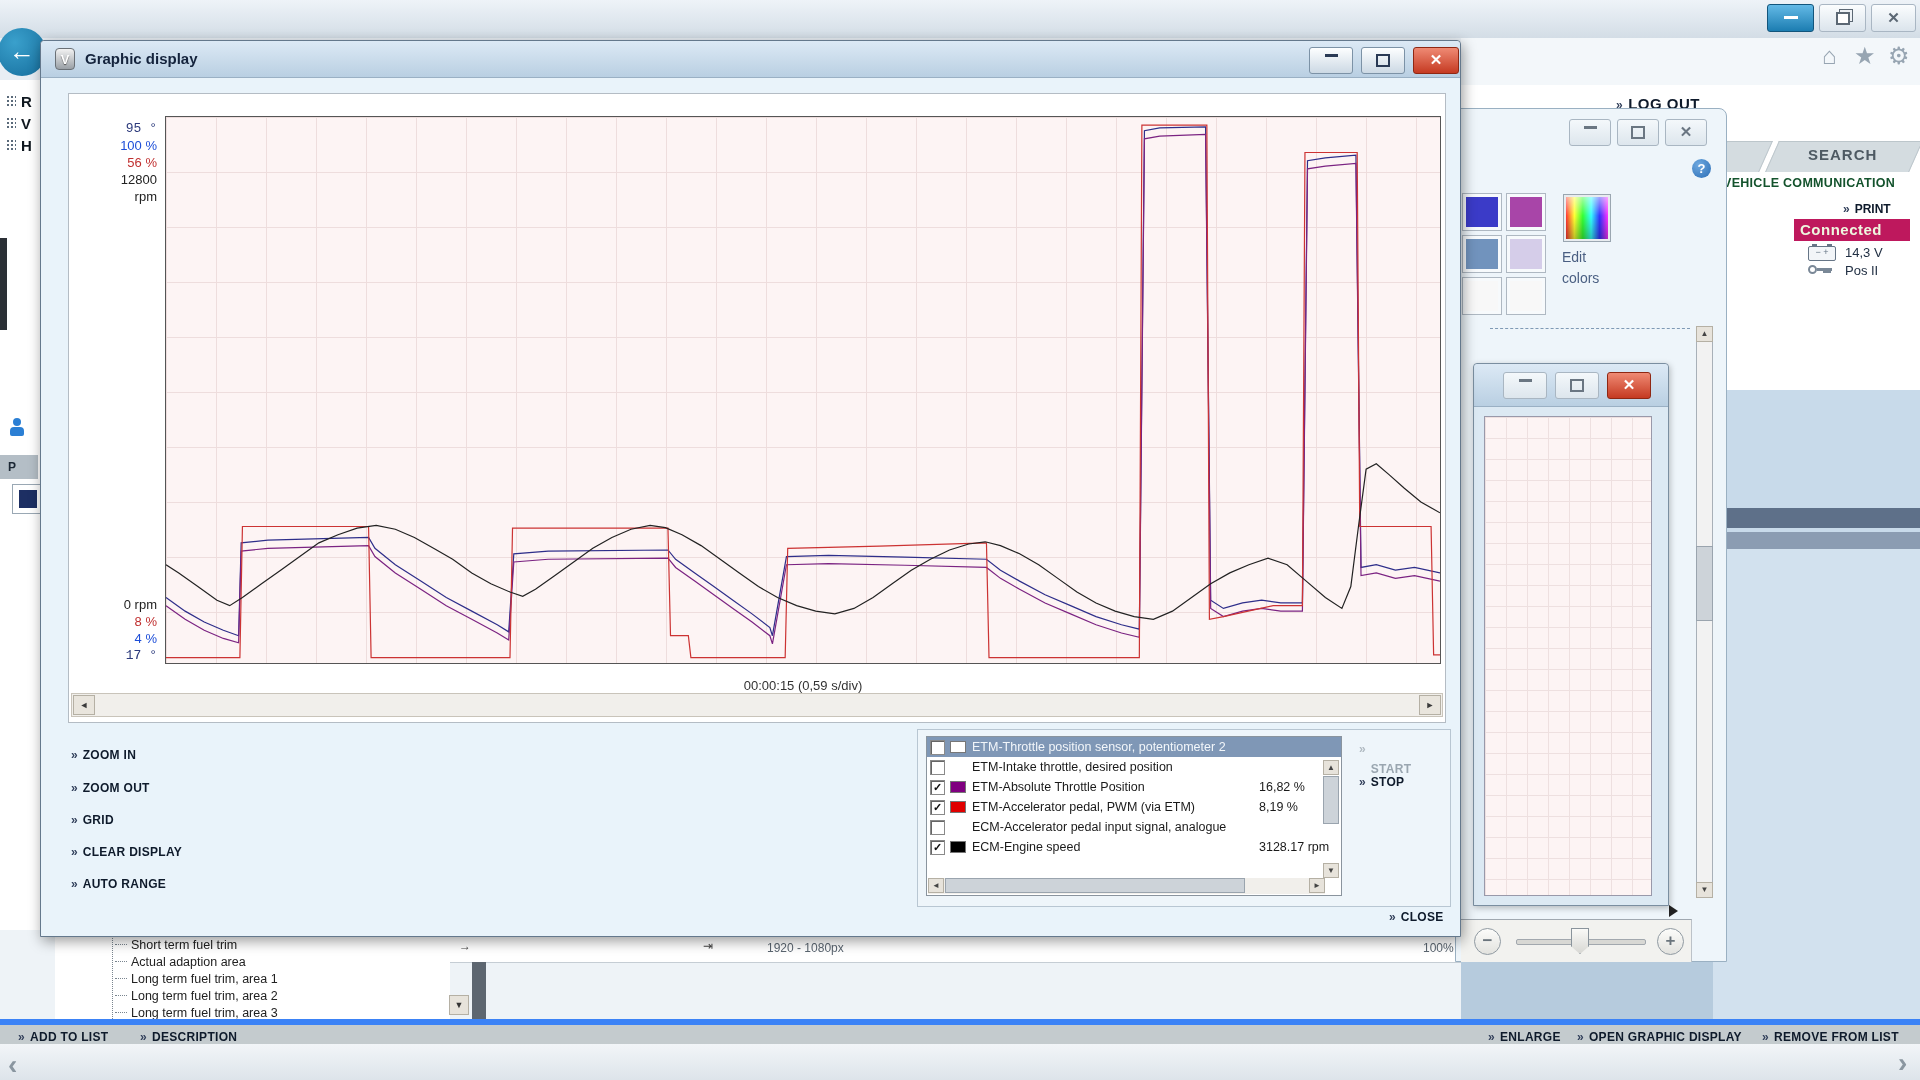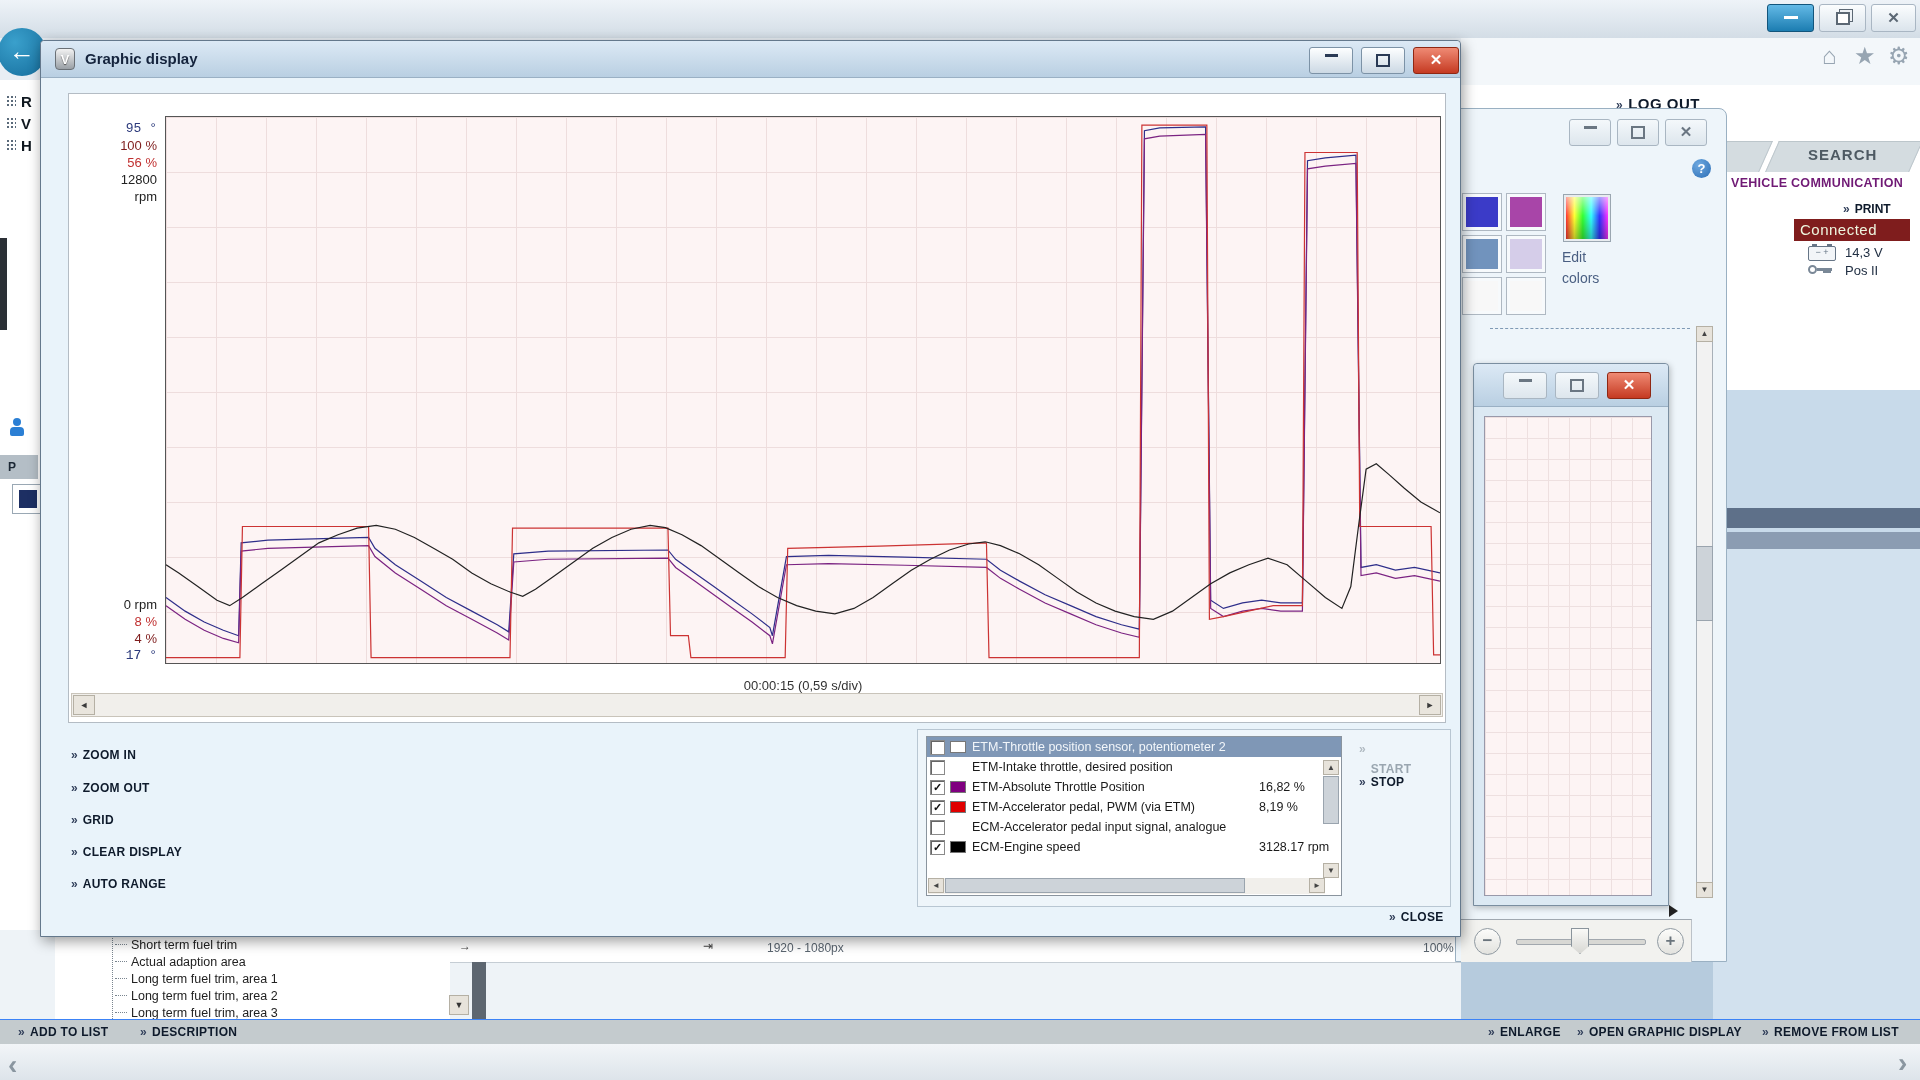--- a/index.html
+++ b/index.html
@@ -40,24 +40,24 @@
   .lightstrip{left:0;top:930px;width:1461px;height:89px;background:#eef3f7;}
   
   .bluezoneA{left:1713px;top:390px;width:207px;height:629px;background:#c8daea;}
   .slatebar1{left:1713px;top:508px;width:207px;height:20px;background:#5e7089;}
   .slatebar2{left:1713px;top:532px;width:207px;height:17px;background:#8b9cb2;}
   .bluezoneB{left:1713px;top:549px;width:207px;height:470px;background:#d2e1ee;}
   
   .logout{left:1616px;top:95px;font-weight:bold;font-size:15px;color:#0e1a2b;letter-spacing:.5px;}
   .tab{top:141px;height:30px;background:#d4dce0;transform:skewX(-24deg);border:1px solid #bcc6cb;border-bottom:none;}
   .tabtxt{top:146px;font-weight:bold;font-size:15px;color:#4e5a63;letter-spacing:1px;}
-  .vehcom{left:1723px;top:176px;font-weight:bold;font-size:12.5px;color:#701a75;letter-spacing:.3px;margin-left:8px;}
+  .vehcom{left:1723px;top:176px;font-weight:bold;font-size:12.5px;color:#14532d;letter-spacing:.3px;}
   .printbtn{left:1843px;top:202px;font-weight:bold;font-size:12px;color:#0e1a2b;}
-  .connected{left:1794px;top:219px;width:116px;height:22px;background:#7f1d1d;color:#eef6df;
-    font-weight:normal;font-size:15px;line-height:22px;padding-left:6px;box-sizing:border-box;letter-spacing:.5px;}
+  .connected{left:1794px;top:219px;width:116px;height:22px;background:#be185d;color:#eef6df;
+    font-weight:bold;font-size:15px;line-height:22px;padding-left:6px;box-sizing:border-box;letter-spacing:.5px;}
   .vstat{font-size:13px;color:#223044;}
   .batteryico{left:1808px;top:246px;width:26px;height:13px;border:1px solid #667586;border-radius:2px;
     font-size:9px;color:#667586;text-align:center;line-height:11px;background:#f2f5f8;}
   .batteryico::before{content:"";position:absolute;top:-3px;left:3px;width:5px;height:2px;background:#667586;}
   .batteryico::after{content:"";position:absolute;top:-3px;right:3px;width:5px;height:2px;background:#667586;}
   .keyico{left:1808px;top:264px;width:26px;height:13px;}
   .keyring{position:absolute;left:0;top:1px;width:9px;height:9px;border:2px solid #7a8897;border-radius:50%;box-sizing:border-box;}
   .keyteeth{position:absolute;left:9px;top:4px;width:15px;height:3px;background:#7a8897;}
   .keyteeth::after{content:"";position:absolute;right:1px;top:3px;width:8px;height:2px;background:#7a8897;}
   
@@ -110,41 +110,41 @@
   .treestrip{left:190px;top:933px;width:1271px;height:30px;background:#fff;border:1px solid #c5cdd4;
     box-sizing:border-box;color:#5a6570;font-size:12px;}
   .treepanel{left:55px;top:936px;width:395px;height:83px;background:#fff;overflow:hidden;}
   .treeitem{height:17px;display:flex;align-items:center;font-size:12.5px;color:#222;white-space:nowrap;}
   .treedash{display:inline-block;width:12px;border-top:1px dotted #7a858f;margin:0 4px 0 3px;}
   .treevline{left:57px;top:0;width:0;height:83px;border-left:1px dotted #7a858f;}
   .treedark{left:472px;top:962px;width:14px;height:57px;background:#5d6670;}
   .dnarrowbtn{left:449px;top:995px;width:20px;height:20px;background:#e7e3db;border:1px solid #b5b0a4;
     box-sizing:border-box;font-size:9px;color:#333;text-align:center;line-height:18px;}
   
-  .graybar{left:0;top:1019px;width:1920px;height:25px;background:#c4cbce;border-top:1px solid #3b82f6;box-sizing:border-box;}
+  .graybar{left:0;top:1019px;width:1920px;height:25px;background:#c4cbce;border-top:6px solid #3b82f6;box-sizing:border-box;}
   .pagerbar{left:0;top:1044px;width:1920px;height:36px;background:linear-gradient(#f2f5f8,#dde4ea);}
   .actlbl{font-weight:bold;font-size:12px;color:#0e1a2b;letter-spacing:.3px;white-space:nowrap;}
   .chev{color:#33415c;font-size:12px;margin-right:5px;font-weight:bold;}
   .pagerchev{font-size:28px;color:#8a96a0;font-weight:bold;line-height:30px;}
   
   .gwin{left:40px;top:40px;width:1421px;height:897px;background:#e9f3fa;border:1px solid #64788c;
     border-radius:4px 4px 0 0;box-shadow:2px 4px 14px rgba(0,0,0,.4);box-sizing:border-box;z-index:3;}
   .gtitle{height:36px;background:linear-gradient(#dce9f5,#b9cfe2);border-bottom:1px solid #9ab0c4;border-radius:4px 4px 0 0;}
   .gtitleico{left:14px;top:7px;width:20px;height:22px;border-radius:4px;
     background:linear-gradient(#f2f2f2,#9aa0a6);border:1px solid #6a7076;color:#fff;font-weight:bold;
     font-size:13px;text-align:center;line-height:21px;text-shadow:0 1px 1px #555;box-sizing:border-box;}
   .gtitletxt{left:44px;top:9px;font-size:15px;font-weight:bold;color:#14233c;}
   .chartpanel{left:27px;top:52px;width:1378px;height:630px;background:#fff;border:1px solid #b4bcc4;box-sizing:border-box;}
   .plot{left:96px;top:22px;width:1276px;height:548px;background:#fdf4f4;border:1px solid #555;box-sizing:border-box;
     background-image:linear-gradient(#eedddd 1px,transparent 1px),linear-gradient(90deg,#eedddd 1px,transparent 1px);
     background-size:50px 55px;}
   .plot svg{position:absolute;left:0;top:0;width:100%;height:100%;}
   .ylab{width:88px;text-align:right;font-size:13px;line-height:17px;}
   .xlab{left:96px;top:584px;width:1276px;text-align:center;font-size:13px;color:#333;}
-  .c-navy{color:#2c3a7c;font-family:Liberation Mono, monospace;} .c-purple{color:#7f1d1d;} .c-red{color:#c03030;} .c-black{color:#222;padding-left:43px;}
+  .c-navy{color:#2c3a7c;font-family:Liberation Mono, monospace;} .c-purple{color:#1d4ed8;} .c-red{color:#c03030;} .c-black{color:#222;padding-left:43px;}
   .hscroll{left:30px;top:652px;width:1372px;height:24px;background:#f1efeb;border:1px solid #c9c4ba;box-sizing:border-box;}
   .hsbtn{top:1px;width:22px;height:20px;background:#e9e5dd;border:1px solid #b5b0a4;box-sizing:border-box;
     font-size:9px;color:#3a3a3a;text-align:center;line-height:18px;}
   .gact{height:16px;display:flex;align-items:center;}
   .gact.disabled .actlbl{color:#9aa6b0;margin-top:40px;} .gact.disabled .chev{color:#b0bac2;}
   
   .parampanel{left:876px;top:688px;width:534px;height:178px;background:#eef5fa;border:1px solid #b8c6d2;box-sizing:border-box;}
   .ptable{left:8px;top:6px;width:416px;height:160px;background:#fff;border:1px solid #8a949e;box-sizing:border-box;overflow:hidden;}
   .phead{height:22px;display:flex;font-weight:bold;font-size:13px;color:#111;}
   .phcell{background:linear-gradient(#eceae4,#d7d3c9);border-right:1px solid #9a958a;border-bottom:1px solid #9a958a;

